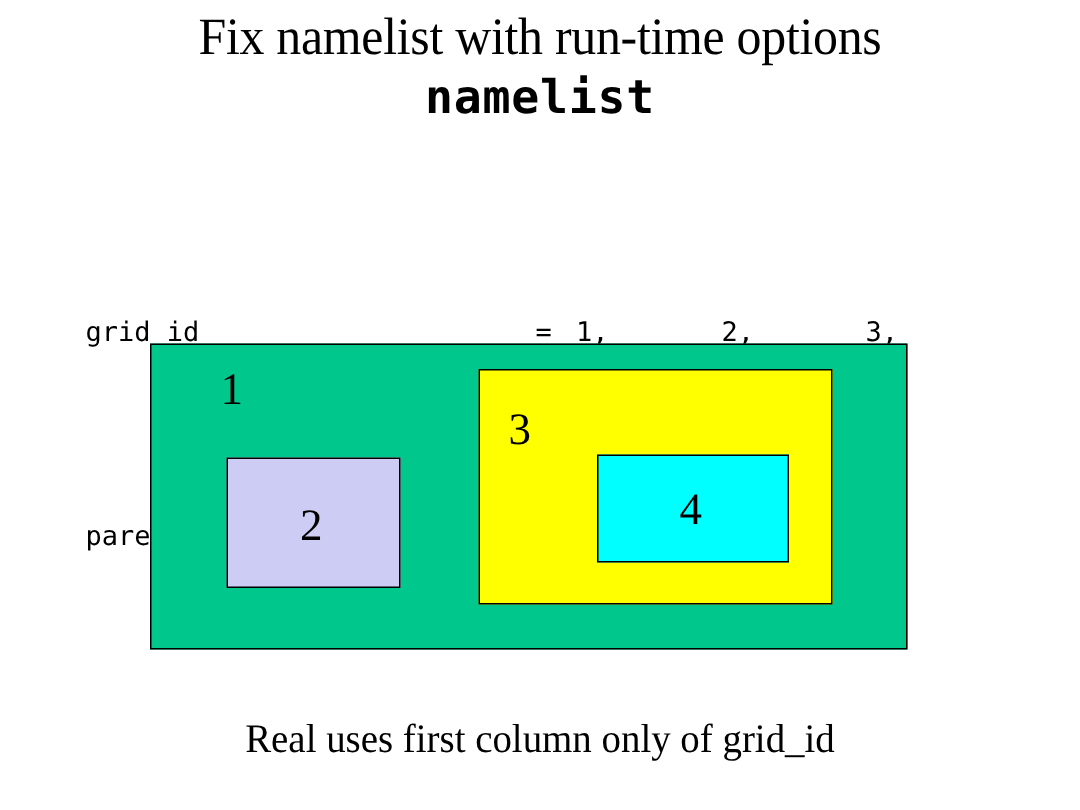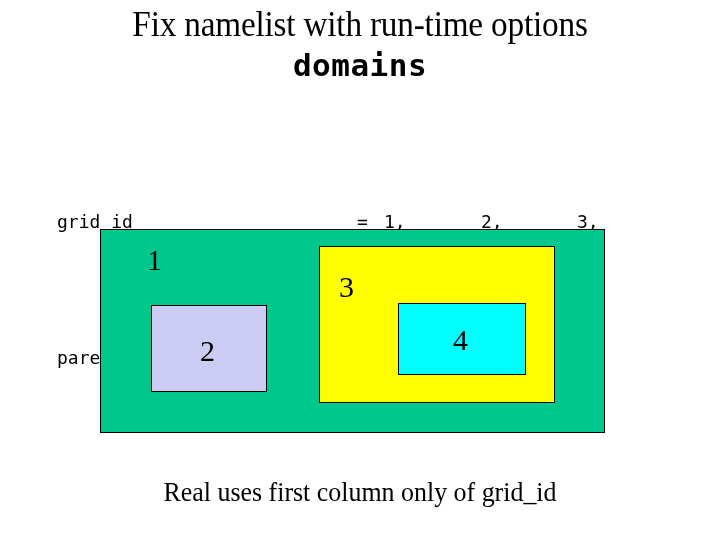--- a/index.html
+++ b/index.html
@@ -163,21 +163,21 @@
     white-space: nowrap;
   }
 </style>
 </head>
 <body>
 
 <div id="slide">
 
   <div class="title">Fix namelist with run-time options</div>
 
-  <div class="subtitle">domains</div>
+  <div class="subtitle">namelist</div>
 
   <div class="namelist">
 
     <div class="nl-row">
       <span class="nl-name">grid_id</span>
       <span class="nl-eq">=</span>
       <span class="nl-v0">1,</span>
       <span class="nl-v1">2,</span>
       <span class="nl-v2">3,</span>
     </div>

